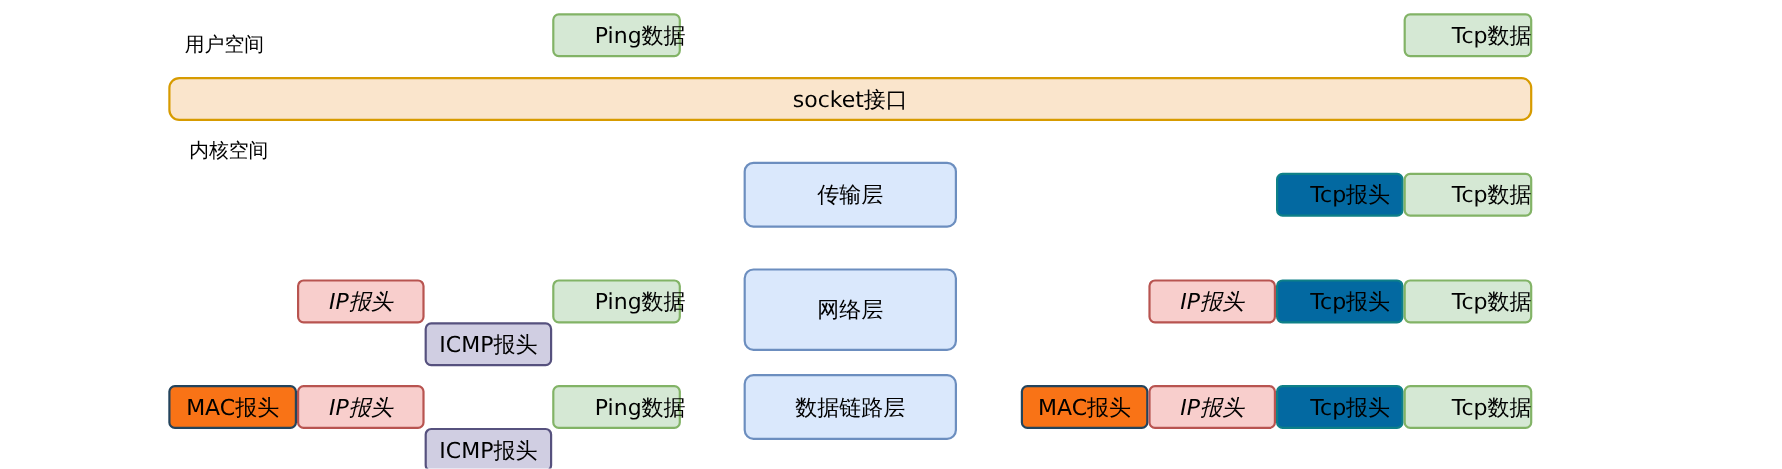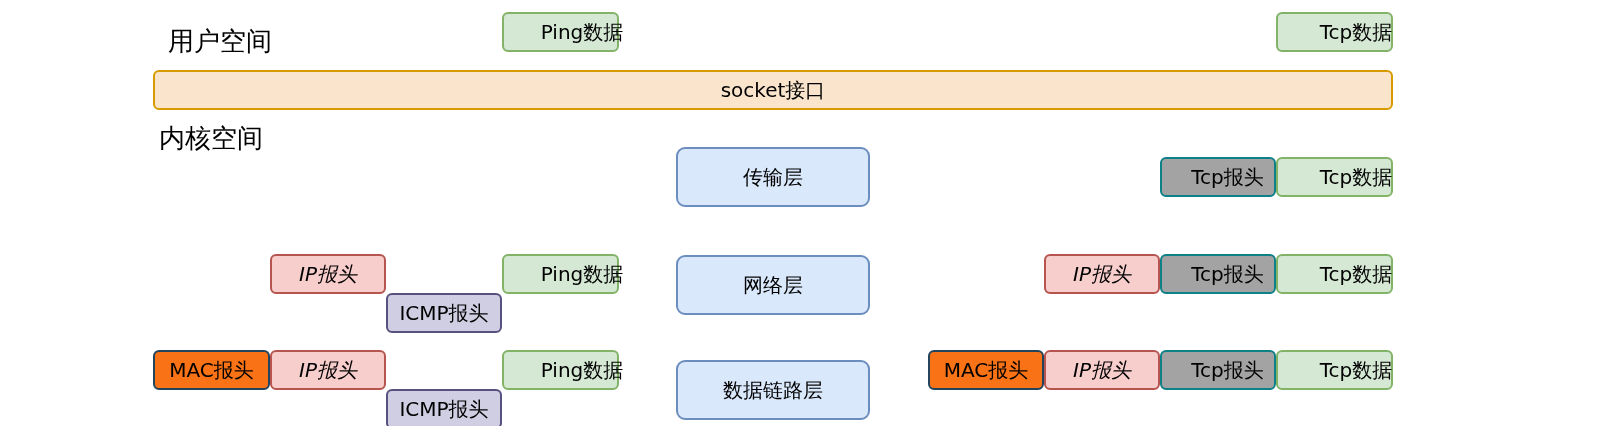--- a/index.html
+++ b/index.html
@@ -1,44 +1,44 @@
 <!DOCTYPE html>
 <html><head>
 <meta charset="utf-8">
 <style>
   html, body { margin: 0; padding: 0; background: #ffffff; }
   body { width: 1620px; height: 426px; position: relative; overflow: hidden;
          font-family: "DejaVu Sans", "Liberation Sans", sans-serif; color: #000; }
-  .lbl { position: absolute; font-size: 26px; line-height: 24px; white-space: nowrap; }
+  .lbl { position: absolute; font-size: 18px; line-height: 24px; white-space: nowrap; }
   .box { position: absolute; box-sizing: border-box; border-radius: 6px; border-width: 2px; border-style: solid;
          display: flex; align-items: center; justify-content: center; font-size: 20px; white-space: nowrap; }
   .layer { border-radius: 9px; }
   .green  { background: #d5e8d4; border-color: #82b366; padding-left: 43px; }
   .red    { background: #f8cecc; border-color: #b85450; font-style: italic; }
   .purple { background: #d0cee2; border-color: #56517e; margin-top: 39px; }
-  .teal   { background: #a3a3a3; border-color: #0e8088; padding-left: 19px; }
+  .teal   { background: #0369a1; border-color: #0e8088; padding-left: 19px; }
   .slate  { background: #f97316; border-color: #23445d; }
   .orange { background: #fae5cc; border-color: #d79b00; }
   .blue   { background: #dae8fc; border-color: #6c8ebf; text-align: center; }
 </style>
 </head>
 <body>
 
 <div class="lbl" style="left:168px;top:29px;">用户空间</div>
-<div class="lbl" style="left:159px;top:126px;">内核空间</div>
+<div class="lbl" style="left:172px;top:126px;">内核空间</div>
 
-<div class="box orange" style="left:153px;top:70px;width:1240px;height:40px;">socket接口</div>
+<div class="box orange" style="left:153px;top:70px;width:1240px;height:40px;border-radius:10px;">socket接口</div>
 
 <div class="box green" style="left:502px;top:12px;width:117px;height:40px;">Ping数据</div>
 
 <div class="box green" style="left:1276px;top:12px;width:117px;height:40px;">Tcp数据</div>
 
 <div class="box blue layer" style="left:676px;top:147px;width:194px;height:60px;">传输层</div>
-<div class="box blue layer" style="left:676px;top:255px;width:194px;height:60px;">网络层</div>
-<div class="box blue layer" style="left:676px;top:340px;width:194px;height:60px;margin-top:20px;">数据链路层</div>
+<div class="box blue layer" style="left:676px;top:244px;width:194px;height:75px;">网络层</div>
+<div class="box blue layer" style="left:676px;top:340px;width:194px;height:60px;">数据链路层</div>
 
 <div>
   <div class="box red" style="left:270px;top:254px;width:116px;height:40px;">IP报头</div>
   <div class="box purple" style="left:386px;top:254px;width:116px;height:40px;">ICMP报头</div>
   <div class="box green" style="left:502px;top:254px;width:117px;height:40px;">Ping数据</div>
 </div>
 
 <div>
   <div class="box slate" style="left:153px;top:350px;width:117px;height:40px;">MAC报头</div>
   <div class="box red" style="left:270px;top:350px;width:116px;height:40px;">IP报头</div>

